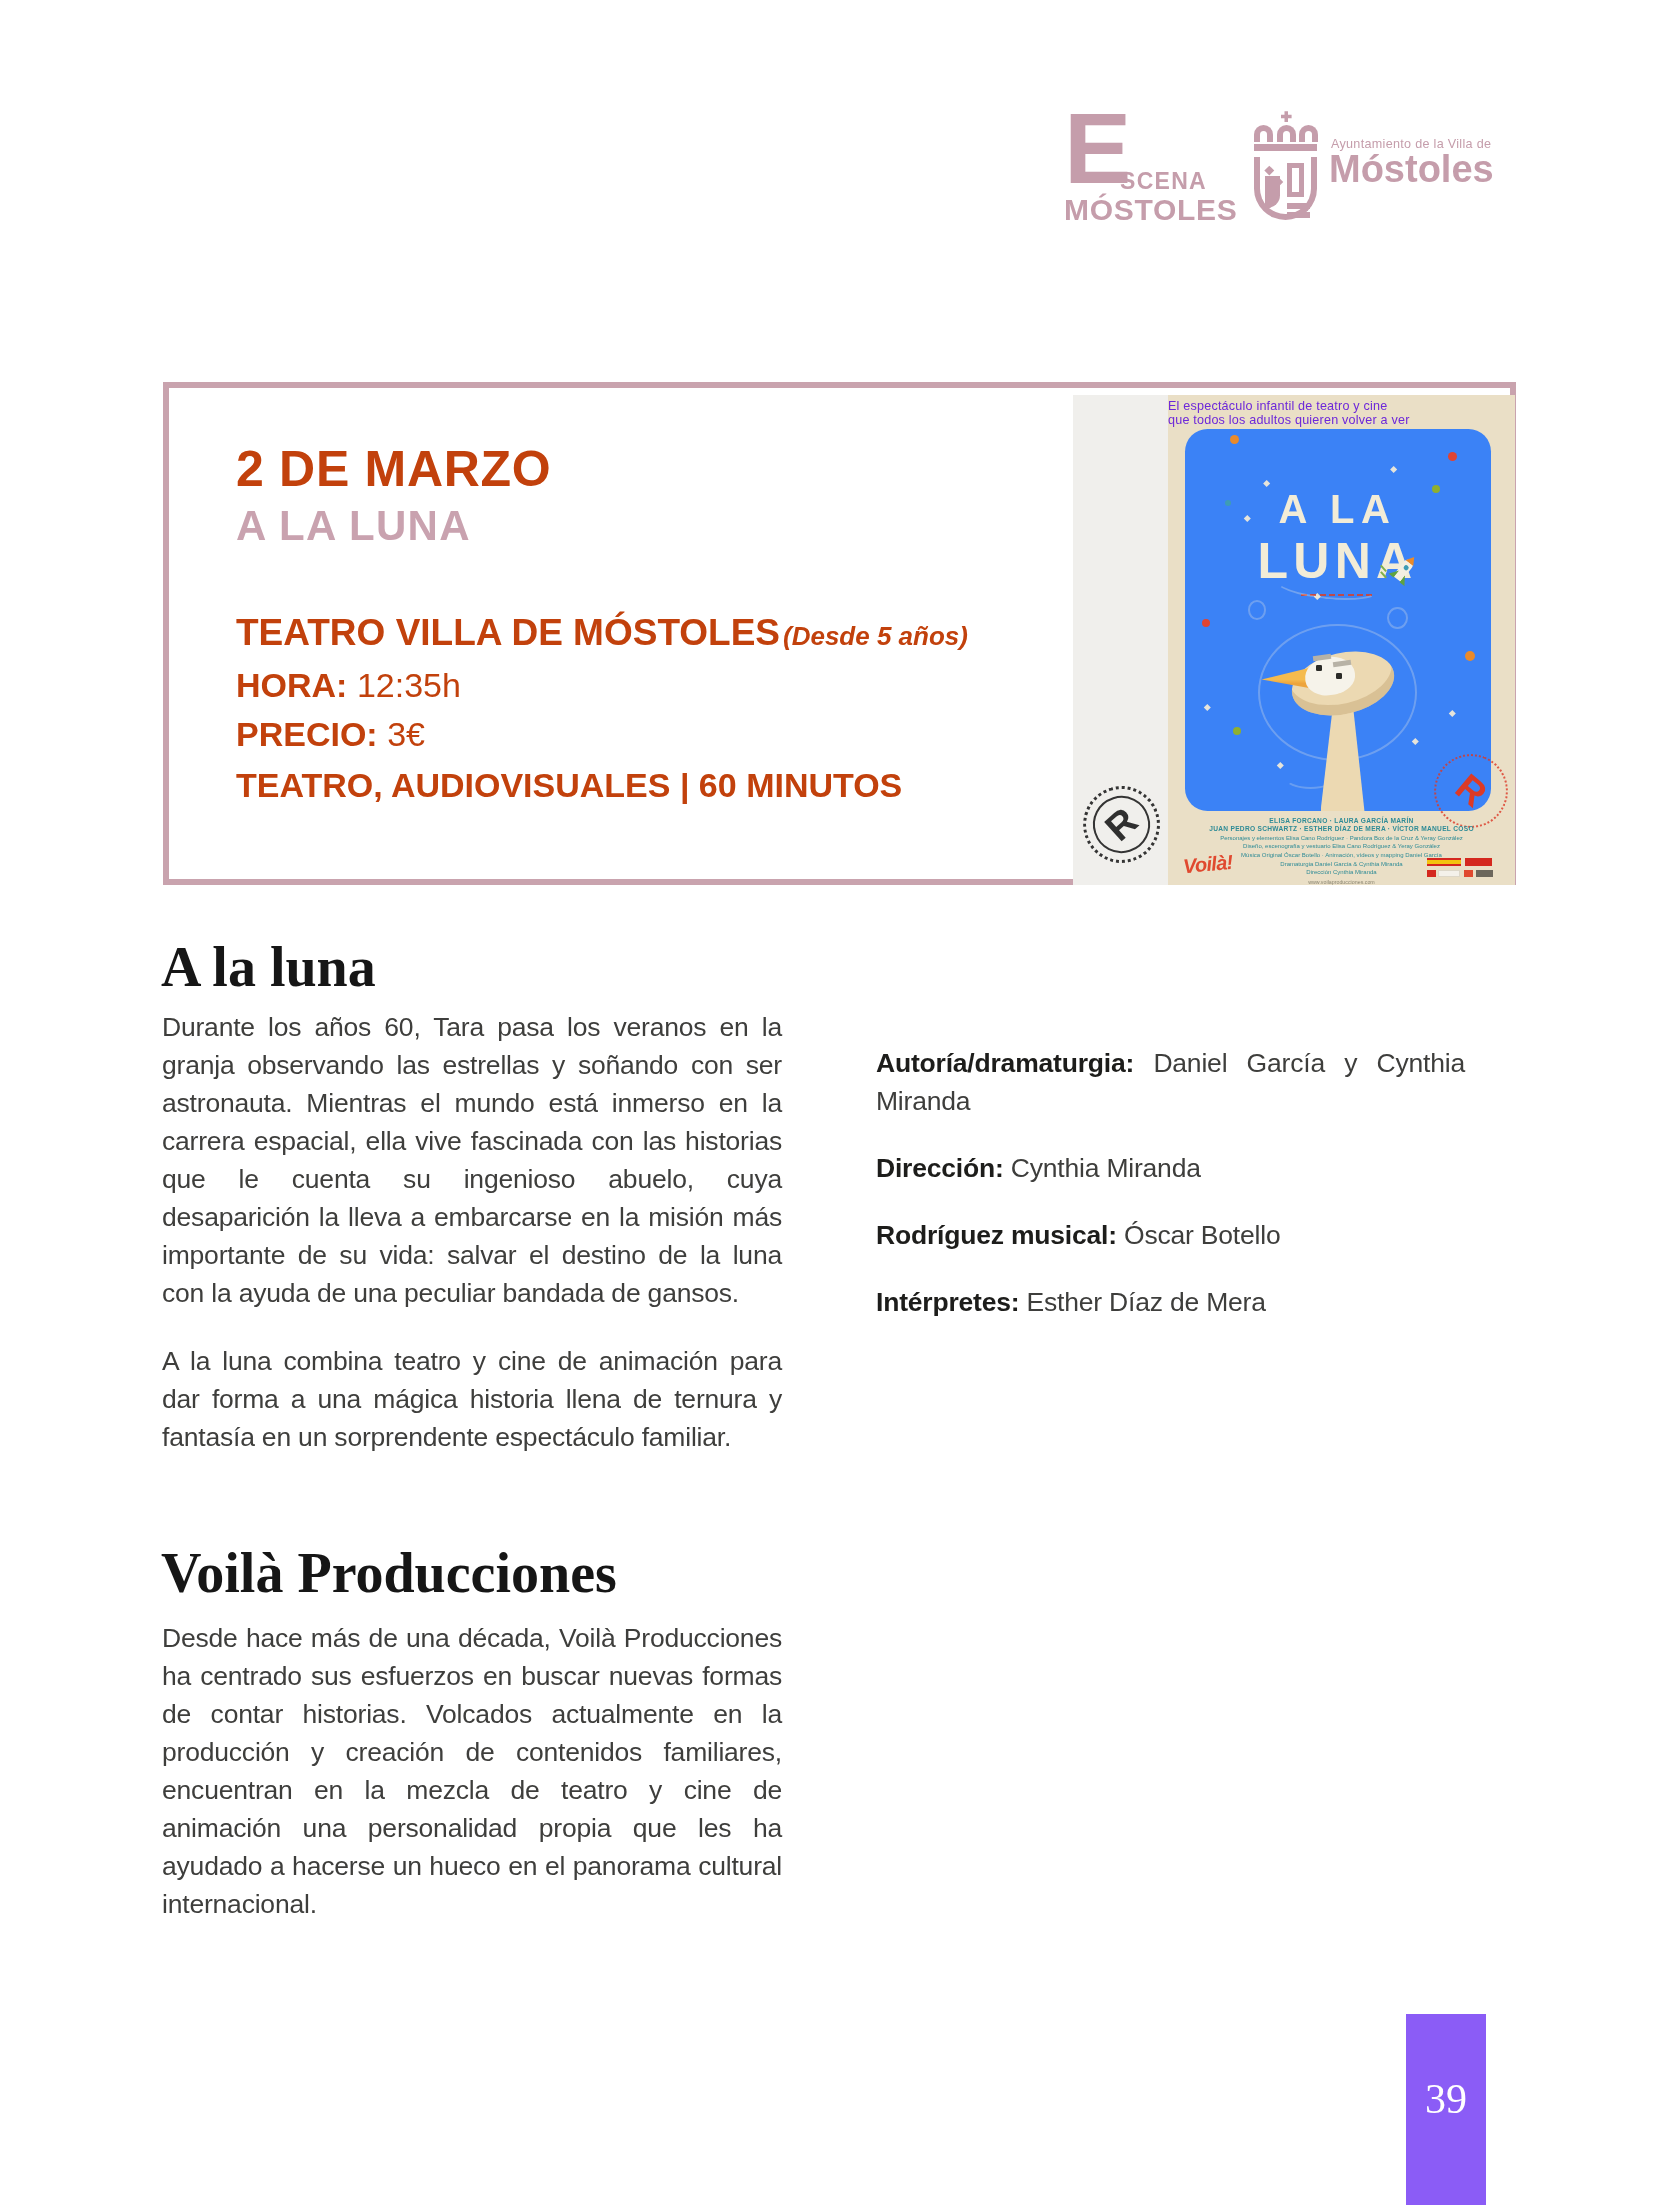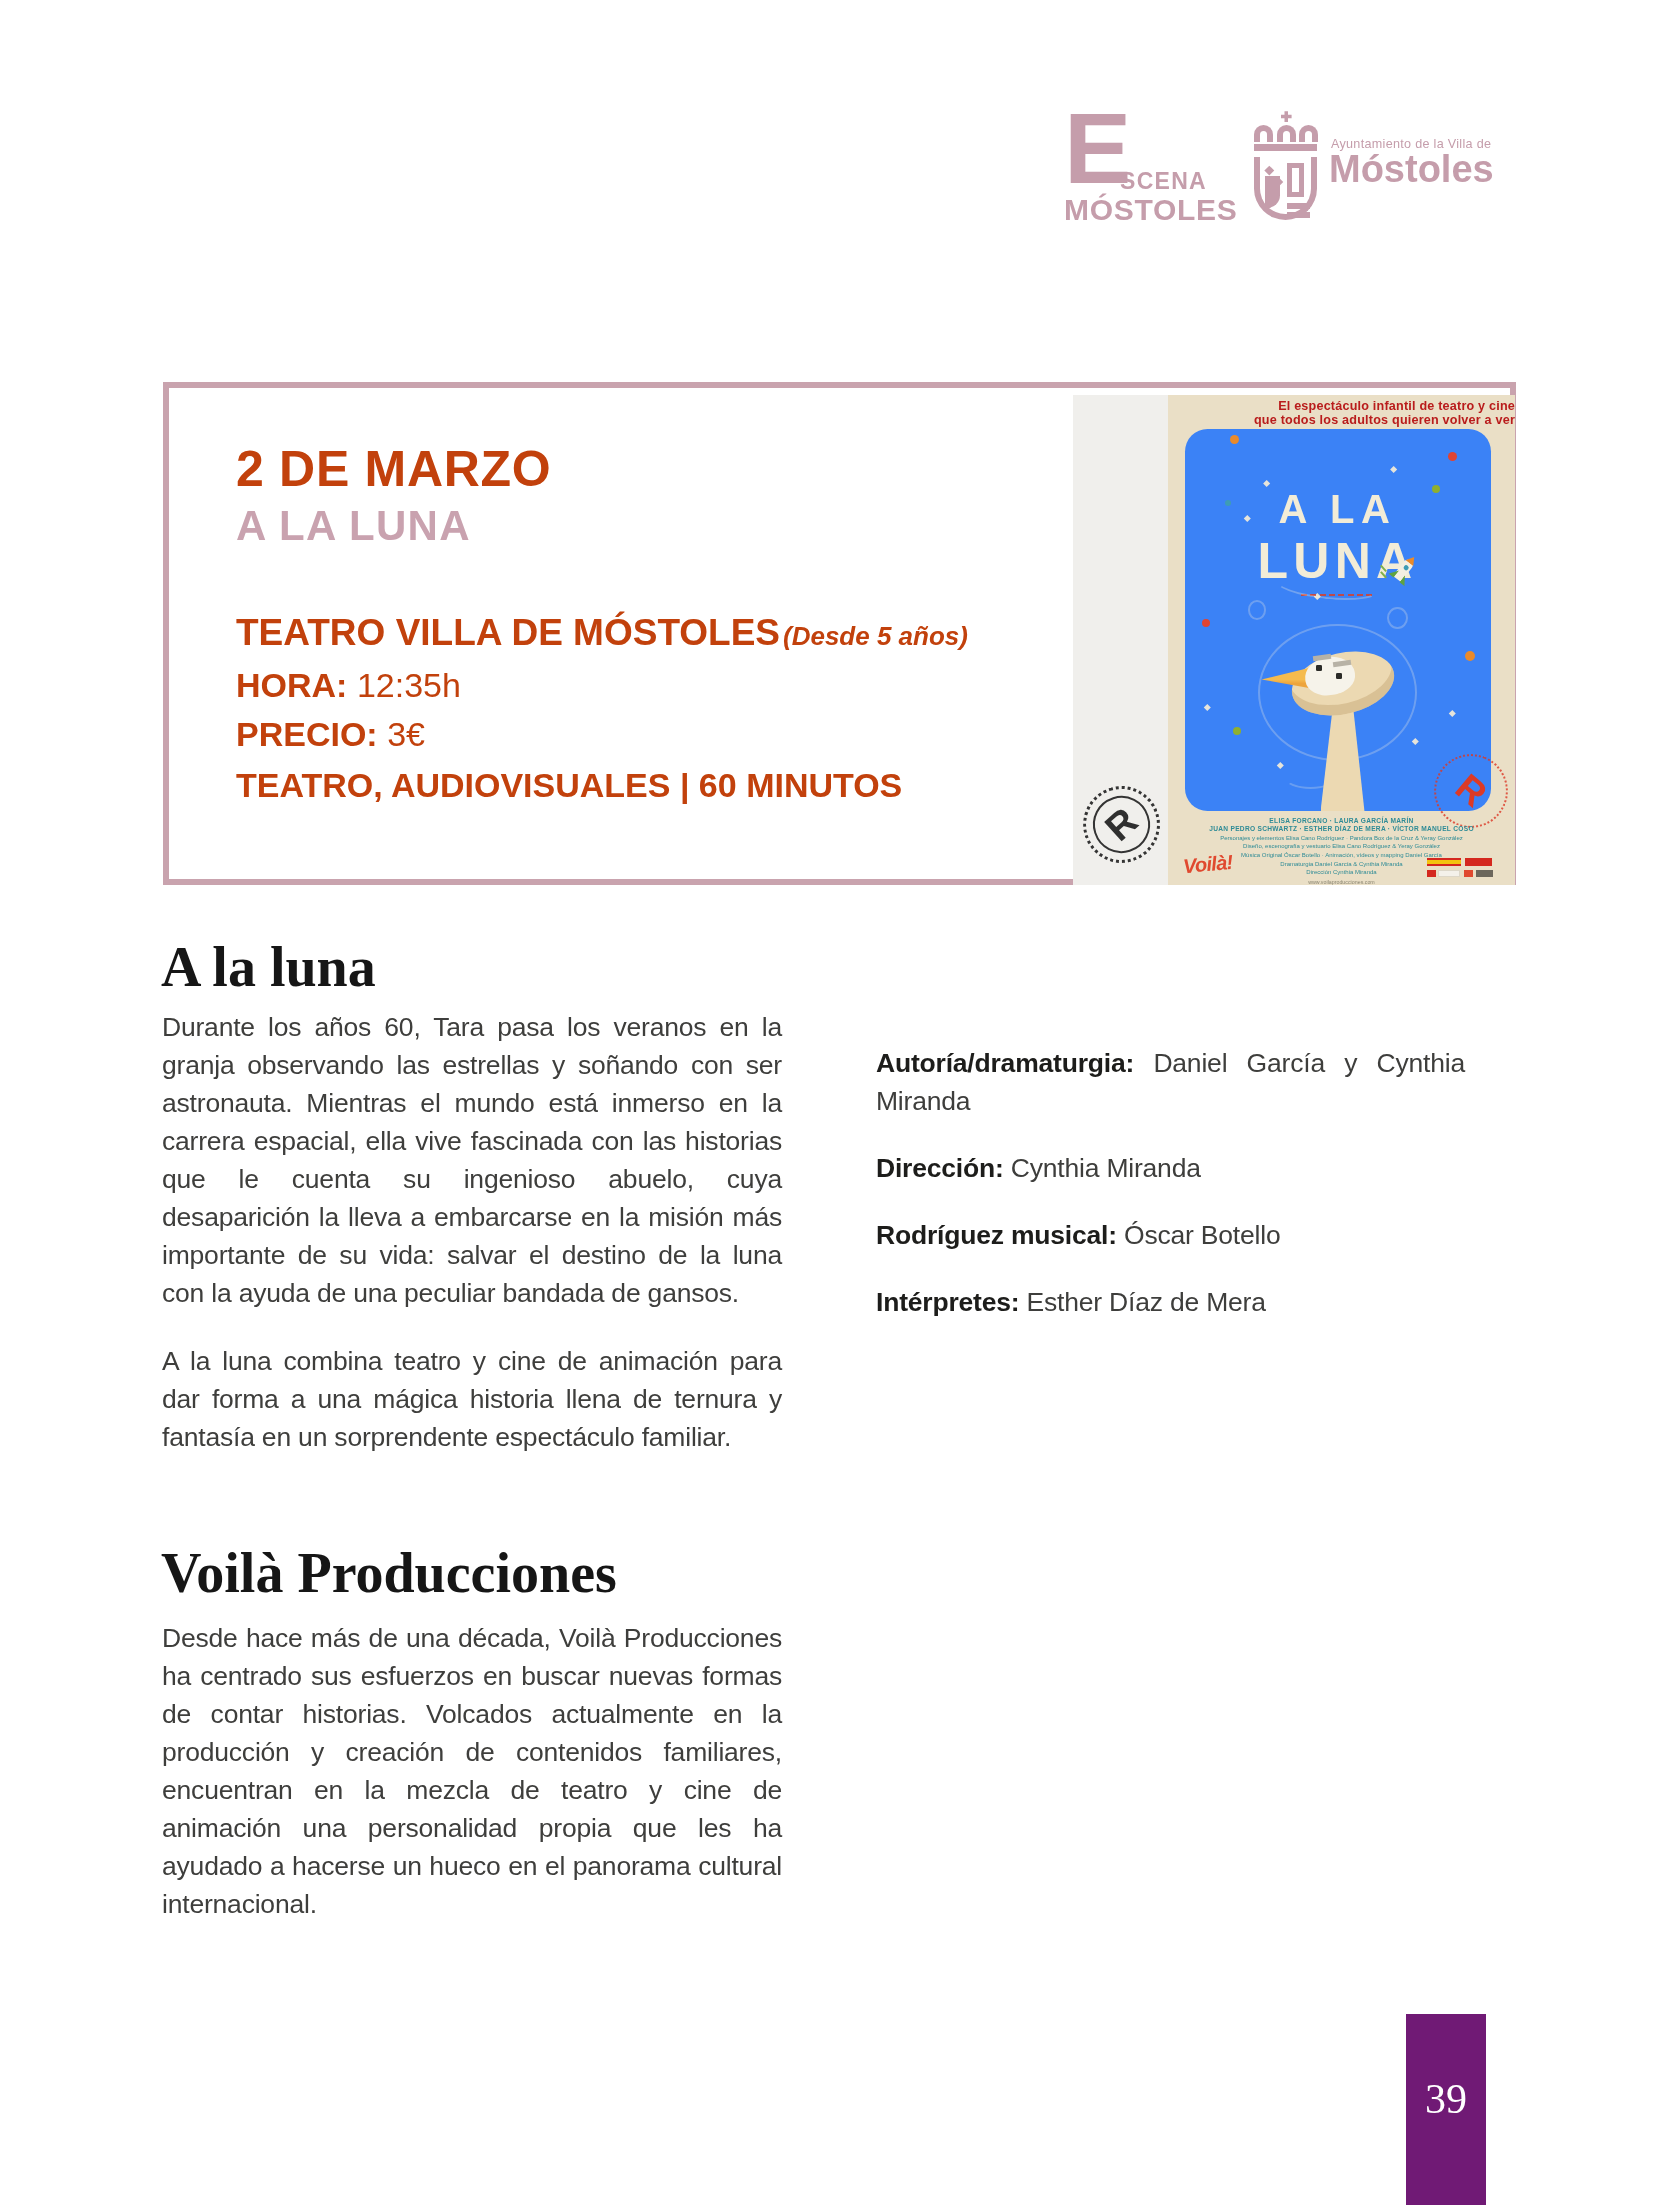--- a/index.html
+++ b/index.html
@@ -33,21 +33,21 @@
   
   .stamp-black{position:absolute;left:914px;top:398px;width:77px;height:77px;
                border:3.3px dotted #1b1b1b;border-radius:50%;box-sizing:border-box;
                transform:rotate(-18deg);opacity:0.88;}
   .stamp-black::before{content:"";position:absolute;inset:7.3px;border:2px solid #1b1b1b;border-radius:50%;}
   .stamp-black .r{position:absolute;inset:0;display:flex;align-items:center;justify-content:center;
                   font-weight:800;font-size:38px;color:#151515;transform:rotate(-24deg);}
 
   
   .poster{position:absolute;left:999px;top:6.6px;width:347px;height:490px;background:#eadfc6;overflow:hidden;}
-  .pt-tag{position:absolute;width:100%;text-align:right;color:#b91c1c;font-weight:700;font-size:12.6px;letter-spacing:0.2px;}
+  .pt-tag{position:absolute;width:100%;text-align:left;color:#6d28d9;font-weight:400;font-size:12.6px;letter-spacing:0.2px;}
   .teal{position:absolute;left:16.5px;top:34px;width:306px;height:382px;background:#3b82f6;border-radius:22.5px;overflow:hidden;}
   .pt-title{position:absolute;width:100%;text-align:center;color:#f2ecd7;font-weight:800;}
   .dot{position:absolute;border-radius:50%;}
   .star{position:absolute;background:#efe9d8;transform:rotate(45deg);opacity:.95;}
   .chalk{position:absolute;border:2.6px solid rgba(240,238,226,.28);border-radius:50%;box-sizing:border-box;}
   .redline{position:absolute;left:50%;transform:translateX(-50%);width:74px;height:2px;
            background:repeating-linear-gradient(90deg,#d6402c 0 6px,transparent 6px 9.3px);opacity:.85;}
   .rocket{position:absolute;width:36px;height:36px;transform:rotate(38deg);}
   .rocket .body{position:absolute;left:13.2px;top:5.3px;width:10px;height:22.5px;background:#f4efe2;border-radius:5.3px 5.3px 2px 2px;}
   .rocket .nose{position:absolute;left:13.2px;top:0px;width:10px;height:8px;background:#e98a2b;
@@ -84,21 +84,21 @@
   .flags div{position:absolute;}
 
   
   .h-serif{font-family:"Liberation Serif",serif;font-weight:700;color:#161616;font-size:56px;letter-spacing:0;}
   .bodytxt{font-size:26.5px;line-height:38px;color:#3e3e3c;text-align:justify;letter-spacing:-0.2px;}
   .bodytxt p{margin:0 0 30px 0;}
   .credit{font-size:26.5px;line-height:38px;color:#3e3e3c;text-align:justify;margin:0 0 29px 0;letter-spacing:-0.2px;}
   .credit .lbl{font-weight:800;color:#1d1d1b;}
 
   
-  .pageno{left:1406px;top:2014px;width:80px;height:191px;background:#701a75;}
+  .pageno{left:1406px;top:2014px;width:80px;height:191px;background:#8b5cf6;}
   .pageno span{display:block;text-align:center;margin-top:61px;color:#fff;
                font-family:"Liberation Serif",serif;font-size:42px;}
 </style>
 </head>
 <body>
 
 <div class="page">
 
   <div class="abs" style="left:1064px;top:111px;width:172px;height:112px;">
     <div class="abs pink escena-e" style="left:0;top:0;">E</div>

